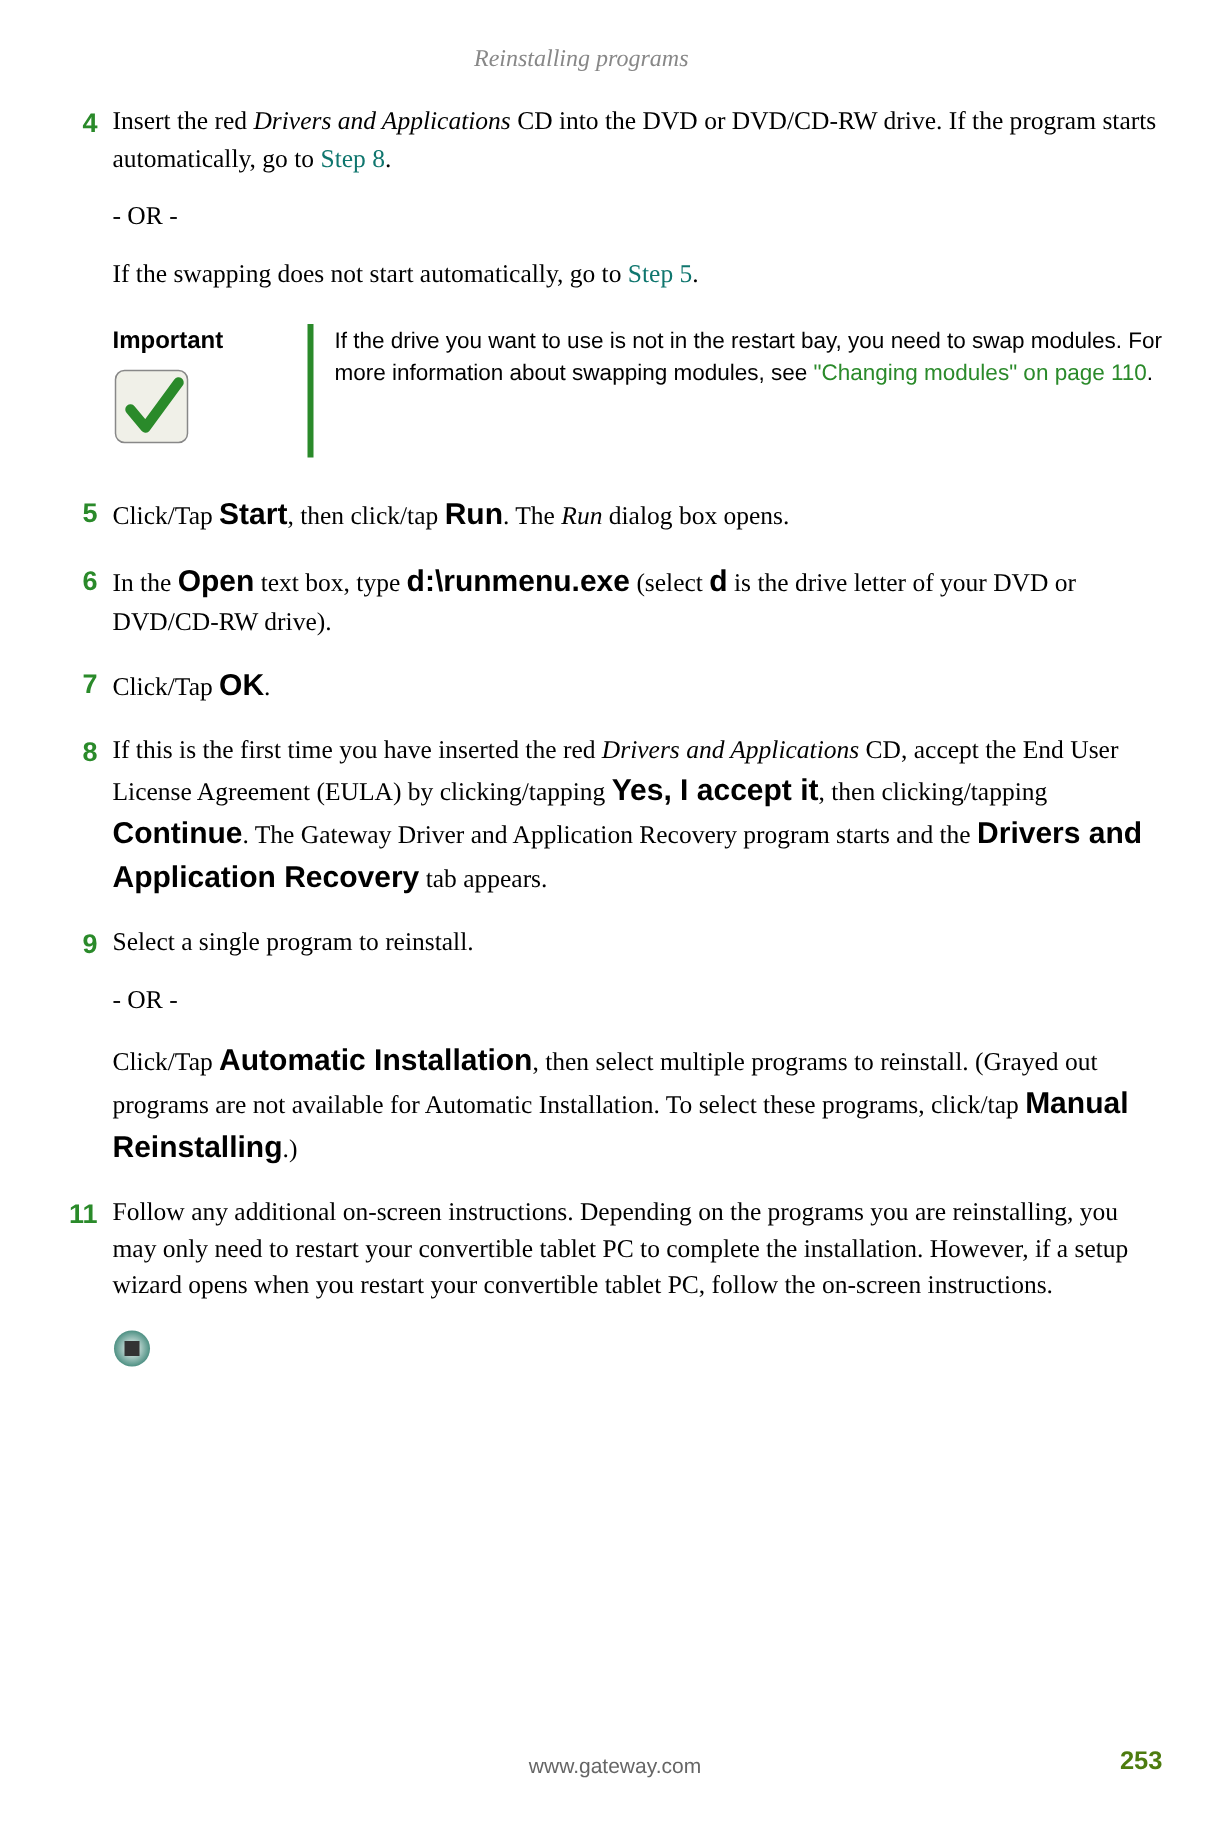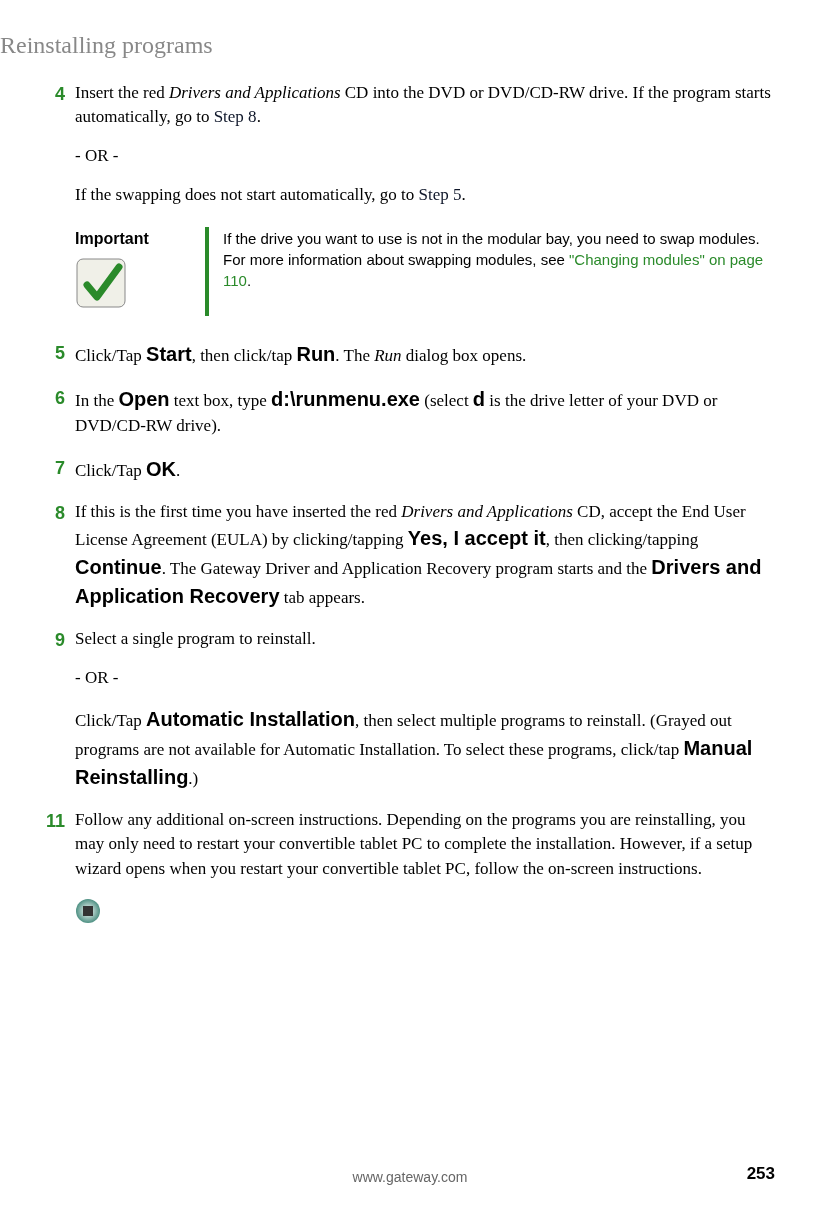--- a/index.html
+++ b/index.html
@@ -7,24 +7,25 @@
       width: 820px;
       height: 1231px;
       font-family: Georgia, 'Times New Roman', serif;
       background: #fff;
       color: #000;
       position: relative;
       font-size: 17px;
       line-height: 1.45;
     }
     .header {
-      text-align: left;
+      text-align: center;
       padding: 28px 45px 0 0;
+      font-style: italic;
       color: #888;
-      font-size: 24px;
+      font-size: 16px;
     }
     .content {
       padding: 18px 45px 0 75px;
     }
     .step {
       margin-bottom: 16px;
       position: relative;
     }
     .step-num {
       position: absolute;
@@ -41,21 +42,21 @@
       font-family: Georgia, serif;
     }
     .para {
       margin-bottom: 14px;
     }
     .or {
       margin: 14px 0;
     }
     .italic { font-style: italic; }
     .bold-sans { font-family: Arial, sans-serif; font-weight: bold; font-size: 20px; }
-    .link { color: #0f172a; }
+    .link { color: #0f766e; }
     .green-link { color: #2a8a2a; }
     .callout {
       display: flex;
       margin: 20px 0 24px 0;
     }
     .callout-label {
       width: 130px;
       flex-shrink: 0;
       padding-right: 2px;
     }
@@ -96,21 +97,21 @@
       font-family: Arial, sans-serif;
       font-size: 14px;
       color: #666;
     }
     .pagenum {
       position: absolute;
       right: 45px;
       bottom: 0;
       font-weight: bold;
       font-size: 17px;
-      color: #000000;
+      color: #4d7c0f;
     }
   </style>
 </head>
 <body>
 
 <div class="header">
   <span>Reinstalling programs</span>
 </div>
 
 <div class="content">
@@ -131,21 +132,21 @@
   <div class="callout">
     <div class="callout-label">
       <div class="callout-label-text">Important</div>
       <svg class="callout-icon" viewBox="0 0 52 52">
         <rect x="2" y="2" width="48" height="48" rx="6" fill="#f0f0e8" stroke="#888" stroke-width="1"></rect>
         <path d="M12 28 L22 40 L44 10" fill="none" stroke="#2a8a2a" stroke-width="7" stroke-linecap="round" stroke-linejoin="round"></path>
       </svg>
     </div>
     <div class="callout-bar"></div>
     <div class="callout-body">
-      <span>If the drive you want to use is not in the modular bay, you need to swap modules. For more information about swapping modules, see </span><span class="green-link">"Changing modules" on page 110</span><span>.</span>
+      <span>If the drive you want to use is not in the restart bay, you need to swap modules. For more information about swapping modules, see </span><span class="green-link">"Changing modules" on page 110</span><span>.</span>
     </div>
   </div>
 
   <div class="step">
     <div class="step-num">5</div>
     <div class="step-body">
       <span>Click/Tap </span><span class="bold-sans">Start</span><span>, then click/tap </span><span class="bold-sans">Run</span><span>. The </span><span class="italic">Run</span><span> dialog box opens.</span>
     </div>
   </div>
 

